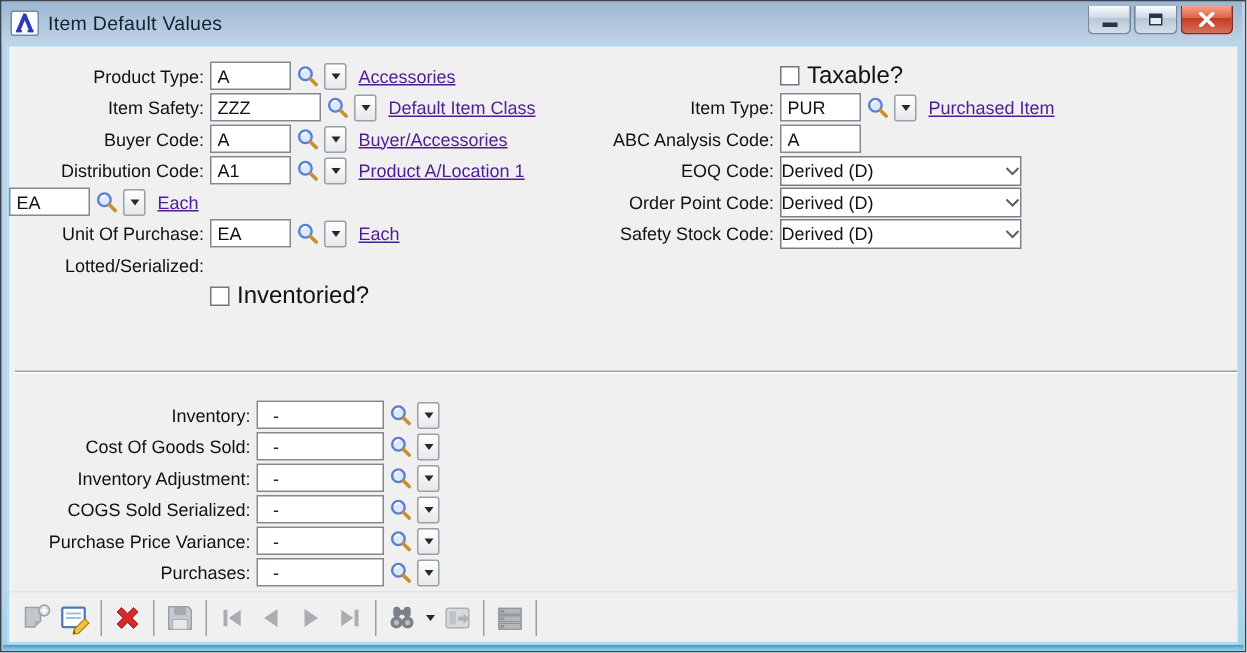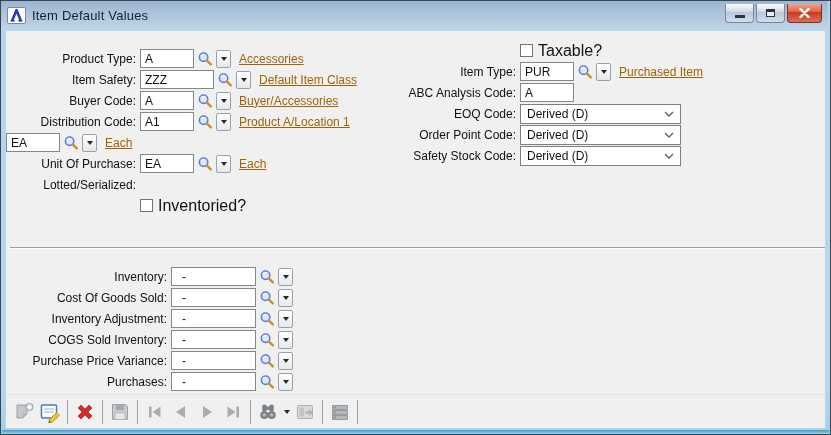--- a/index.html
+++ b/index.html
@@ -19,42 +19,42 @@
     background:linear-gradient(#fafcfe,#cdd8e3 45%,#b8c8d8 46%,#d4dee9);
     display:flex;align-items:center;justify-content:center;padding:0;cursor:default;}
   .win-btn.close{width:35px;border-color:#7e3020;
     background:linear-gradient(#f2a48c,#dd6046 45%,#c53b25 46%,#d8705a);}
   .glyph-min{display:block;width:10px;height:3px;background:#25364a;margin-top:8px;}
   .glyph-restore{display:block;width:9px;height:8px;border:1px solid #25364a;border-top:3px solid #25364a;background:#e8eef4;}
   
   .client{position:absolute;left:4px;right:4px;top:29px;bottom:5px;background:#f0f0f0;
     border:1px solid #a8dcf2;}
   
-  .form-left{position:absolute;left:0;top:17px;}
+  .form-left{position:absolute;left:0;top:9px;}
   .form-right{position:absolute;left:345px;top:9px;}
   .row{display:flex;align-items:center;height:21px;}
   .lbl{font-size:12px;color:#111;text-align:right;white-space:nowrap;}
   .w130{width:130px;margin-right:4px;}
   .w165{width:165px;margin-right:4px;}
   .w161l{width:161px;margin-right:4px;}
   .txt{height:19px;border:1px solid #828790;background:#fff;font-family:inherit;font-size:12px;
     color:#111;padding:1px 4px;}
   .txt.sm{width:54px;}
   .txt.md{width:74px;}
   .txt.gl{width:85px;padding-left:10px;}
   .finder-btn{width:18px;height:19px;border:none;background:transparent;padding:0;margin-left:2px;
     display:flex;align-items:center;justify-content:center;cursor:pointer;}
   .drop-btn{width:15px;height:18px;margin-left:2px;border:1px solid #98a0aa;border-radius:2px;
     background:linear-gradient(#ffffff,#e6e8eb);display:flex;align-items:center;justify-content:center;
     padding:0;cursor:pointer;}
   .tri{width:0;height:0;border-left:3.5px solid transparent;border-right:3.5px solid transparent;
     border-top:4px solid #26282c;}
-  .lnk{font-size:12px;color:#a16207;text-decoration:underline;margin-left:8px;white-space:nowrap;}
+  .lnk{font-size:12px;color:#4c1d95;text-decoration:underline;margin-left:8px;white-space:nowrap;}
   .combo{height:20px;border:1px solid #7a7e87;background:#fff;display:flex;align-items:center;
-    padding:0 6px;cursor:default;gap:41px;}
+    padding:0 0;cursor:default;gap:41px;}
   .combo .ct{font-size:12px;color:#111;flex:1;}
   .combo.w118{width:118px;}
   .combo.w161{width:161px;}
   .chev{flex:0 0 auto;margin-left:4px;}
   .checkbox{width:13px;height:13px;border:1px solid #70757c;background:#fff;display:inline-block;}
   .cb-label{font-size:16px;color:#111;margin-left:5px;}
   
   .gl-block{position:absolute;left:0;right:0;top:209px;}
   .gl-head{display:flex;align-items:center;height:14px;}
   .gl-dash{width:10px;border-top:1px solid #9aa0a6;box-shadow:0 1px 0 #fdfdfd;margin-left:4px;}
@@ -315,21 +315,21 @@
                 <path d="M4.3 4.8 a3 3 0 0 1 2.6-1.5" stroke="#fff" stroke-width="1.2" fill="none" stroke-linecap="round"></path>
                 <line x1="10" y1="9.6" x2="13.8" y2="13.4" stroke="#c98f2d" stroke-width="2.4" stroke-linecap="round"></line>
               </svg>
           </button>
           <button class="drop-btn">
               <span class="tri"></span>
             </button>
         </div>
 
         <div class="row">
-          <span class="lbl w161l">COGS Sold Inventory:</span>
+          <span class="lbl w161l">COGS Sold Serialized:</span>
           <input class="txt gl" value="-" style="">
           <button class="finder-btn">
             <svg width="16" height="16" viewBox="0 0 16 16">
                 <circle cx="6.6" cy="6.2" r="4.2" fill="#dce9fb" stroke="#5b7fd6" stroke-width="1.6"></circle>
                 <path d="M4.3 4.8 a3 3 0 0 1 2.6-1.5" stroke="#fff" stroke-width="1.2" fill="none" stroke-linecap="round"></path>
                 <line x1="10" y1="9.6" x2="13.8" y2="13.4" stroke="#c98f2d" stroke-width="2.4" stroke-linecap="round"></line>
               </svg>
           </button>
           <button class="drop-btn">
               <span class="tri"></span>

